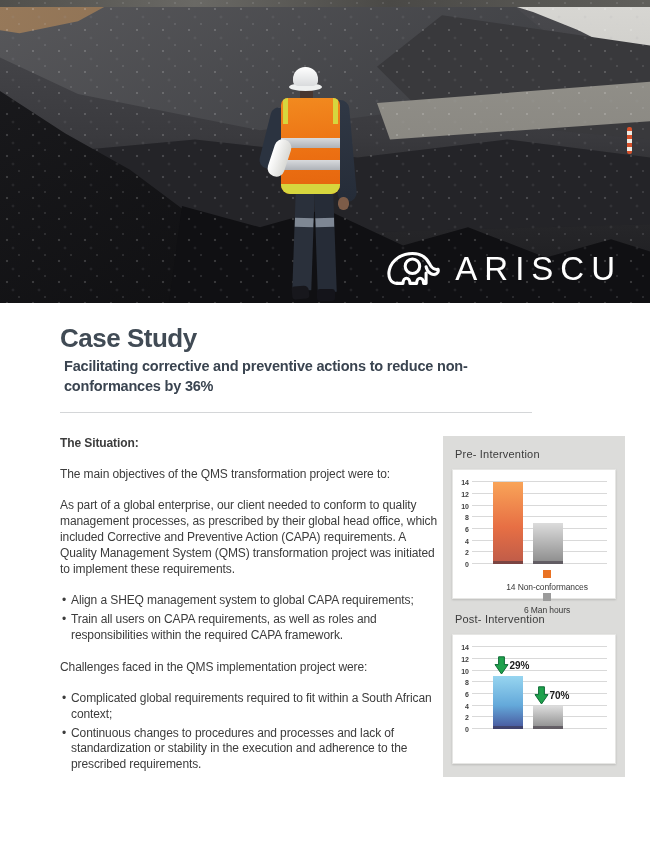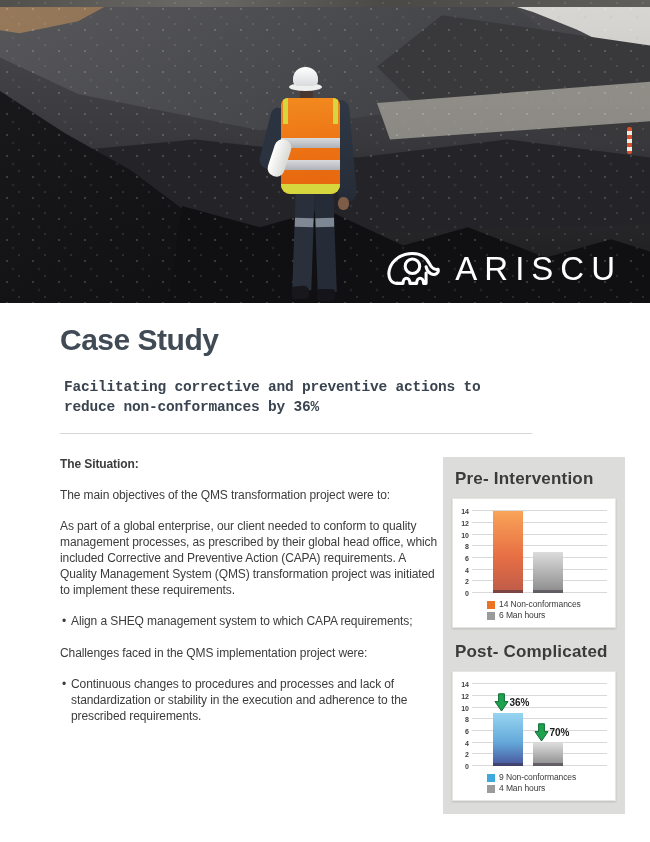--- a/index.html
+++ b/index.html
@@ -49,50 +49,50 @@
   .boot-r { left:317px; top:289px; width:18px; height:12px; background:#14141a; border-radius:3px; z-index:3; }
 
   .marker-pole { position:absolute; left:627px; top:127px; width:5px; height:27px; z-index:8; border-radius:2px;
       background:repeating-linear-gradient(180deg,#d6502a 0 4px,#efece4 4px 8px); }
 
   .logo { position:absolute; right:28px; bottom:13px; display:flex; align-items:center; gap:11px; z-index:20; }
   .logo-text { color:#fff; font-size:33px; letter-spacing:7px; font-weight:400; line-height:1; }
 
   
   .content { padding:20px 25px 0 60px; }
-  h1.title { font-size:30px; font-weight:bold; color:#414b55; letter-spacing:-0.5px; margin-bottom:21px; }
-  .subtitle { font-size:14.5px; font-weight:bold; color:#3a4450; line-height:1.35; max-width:450px; margin-left:4px; letter-spacing:-0.2px;font-family:Liberation Mono, monospace; }
+  h1.title { font-size:26px; font-weight:bold; color:#414b55; letter-spacing:-0.5px; margin-bottom:3px; }
+  .subtitle { font-size:14.5px; font-weight:bold; color:#3a4450; line-height:1.35; max-width:450px; margin-left:4px; letter-spacing:-0.2px; }
   hr.divider { border:none; border-top:1px solid #d4d6d8; width:472px; margin:16px 0 0 0; }
   .columns { display:flex; margin-top:23px; }
   .text-col { width:382px; }
   .text-col p, .text-col li { font-size:12px; color:#3c3c3c; line-height:1.33; letter-spacing:-0.1px; }
   .sec { font-weight:bold; color:#333c46; margin-bottom:13px; }
   .text-col p { margin-bottom:15px; }
   .text-col ul { list-style:none; margin:0 0 16px 0; }
   .text-col li { position:relative; padding-left:11px; margin-bottom:3px; }
   .text-col li::before { content:"\2022"; position:absolute; left:2px; top:0; color:#3c3c3c; }
 
   
   .panel { margin-left:auto; width:182px; background:#dcdcda; padding:11px 9px 13px 9px; align-self:flex-start; }
-  .chart-title { font-size:17px; font-weight:bold; color:#3b3b3b; margin:1px 0 9px 3px; letter-spacing:0.2px; }
+  .chart-title { font-size:11px; font-weight:normal; color:#3b3b3b; margin:1px 0 9px 3px; letter-spacing:0.2px; }
   .chart-box { background:#fff; border:1px solid #e6e6e4; box-shadow:0 1px 2px rgba(0,0,0,.15); height:130px; padding:12px 8px 4px 4px; margin-bottom:14px; }
   .chart-box:last-child { margin-bottom:0; }
   .plot-row { display:flex; height:82px; }
   .ylabels { width:15px; position:relative; }
   .ylabels span { position:absolute; right:3px; font-size:7px; font-weight:bold; color:#3f3f3f; line-height:1; }
   .plot { flex:1; position:relative; }
   .gridline { position:absolute; left:0; right:0; height:1px; background:#d9d9d9; }
   .bars { position:absolute; inset:0; display:flex; justify-content:center; align-items:flex-end; gap:10px; transform:translateX(-12px); }
   .barwrap { width:30px; height:100%; position:relative; }
   .bar { position:absolute; bottom:0; left:0; right:0; }
   .bar-base { position:absolute; bottom:0; left:0; right:0; height:3px; background:rgba(55,45,60,.5); }
   .anno { position:absolute; left:1px; display:flex; align-items:center; white-space:nowrap; z-index:5; }
   .anno span { font-size:10px; font-weight:bold; color:#1a1a1a; margin-left:1px; }
   .legend { margin:6px 0 0 30px; }
-  .legend-row { display:flex; align-items:center; gap:4px; line-height:1.3; }
+  .legend-row { display:flex; align-items:center; gap:4px; line-height:1.3;flex-direction:column; }
   .legend-swatch { width:8px; height:8px; flex:0 0 8px; }
   .legend-label { font-size:8.5px; color:#3a3a3a; letter-spacing:-0.1px; }
 </style>
 </head>
 <body>
 
 <div class="page">
 
   <div class="hero">
     <div class="layer l-base"></div>
@@ -150,24 +150,26 @@
     <h1 class="title">Case Study</h1>
     <div class="subtitle">Facilitating corrective and preventive actions to reduce non-conformances by 36%</div>
     <hr class="divider">
 
     <div class="columns">
       <div class="text-col">
         <p class="sec">The Situation:</p>
         <p>The main objectives of the QMS transformation project were to:</p>
         <p>As part of a global enterprise, our client needed to conform to quality management processes, as prescribed by their global head office, which included Corrective and Preventive Action (CAPA) requirements. A Quality Management System (QMS) transformation project was initiated to implement these requirements.</p>
         <ul>
-            <li>Align a SHEQ management system to which CAPA requirements;</li>
+            <li>Align a SHEQ management system to global CAPA requirements;</li>
+            <li>Train all users on CAPA requirements, as well as roles and responsibilities within the required CAPA framework.</li>
           </ul>
         <p>Challenges faced in the QMS implementation project were:</p>
         <ul>
+            <li>Complicated global requirements required to fit within a South African context;</li>
             <li>Continuous changes to procedures and processes and lack of standardization or stability in the execution and adherence to the prescribed requirements.</li>
           </ul>
       </div>
 
       <div class="panel">
         <div class="chart-title">Pre- Intervention</div>
         <div class="chart-box">
             <div class="plot-row">
               <div class="ylabels">
                 <span style="bottom: calc(0% - 4px);">0</span>
@@ -206,21 +208,21 @@
               <div class="legend-row">
                 <span class="legend-swatch" style="background: rgb(233, 114, 35);"></span>
                 <span class="legend-label">14 Non-conformances</span>
               </div>
               <div class="legend-row">
                 <span class="legend-swatch" style="background: rgb(155, 155, 155);"></span>
                 <span class="legend-label">6 Man hours</span>
               </div>
             </div>
           </div>
-        <div class="chart-title">Post- Complicated</div>
+        <div class="chart-title">Post- Intervention</div>
         <div class="chart-box">
             <div class="plot-row">
               <div class="ylabels">
                 <span style="bottom: calc(0% - 4px);">0</span>
                 <span style="bottom: calc(14.2857% - 4px);">2</span>
                 <span style="bottom: calc(28.5714% - 4px);">4</span>
                 <span style="bottom: calc(42.8571% - 4px);">6</span>
                 <span style="bottom: calc(57.1429% - 4px);">8</span>
                 <span style="bottom: calc(71.4286% - 4px);">10</span>
                 <span style="bottom: calc(85.7143% - 4px);">12</span>
@@ -237,44 +239,34 @@
                 <div class="gridline" style="bottom: 100%;"></div>
                 <div class="bars">
                   <div class="barwrap">
                     <div class="bar" style="height: 64.2857%; background: linear-gradient(rgb(151, 213, 240) 0%, rgb(100, 169, 218) 55%, rgb(71, 84, 155) 100%);">
                       <div class="bar-base"></div>
                     </div>
                     <div class="anno" style="bottom: calc(64.2857% + 1px);">
                       <svg width="15" height="19" viewBox="0 0 15 19">
                         <path d="M4.6 0.8 H10.4 V8.6 H14 L7.5 18 L1 8.6 H4.6 Z" fill="#1FA24D" stroke="#0E6B35" stroke-width="1"></path>
                       </svg>
-                      <span>36%</span>
+                      <span>29%</span>
                     </div>
                   </div>
                   <div class="barwrap">
                     <div class="bar" style="height: 28.5714%; background: linear-gradient(rgb(220, 220, 220) 0%, rgb(175, 175, 175) 55%, rgb(138, 138, 138) 100%);">
                       <div class="bar-base"></div>
                     </div>
                     <div class="anno" style="bottom: calc(28.5714% + 1px);">
                       <svg width="15" height="19" viewBox="0 0 15 19">
                         <path d="M4.6 0.8 H10.4 V8.6 H14 L7.5 18 L1 8.6 H4.6 Z" fill="#1FA24D" stroke="#0E6B35" stroke-width="1"></path>
                       </svg>
                       <span>70%</span>
                     </div>
                   </div>
                 </div>
-              </div>
-            </div>
-            <div class="legend">
-              <div class="legend-row">
-                <span class="legend-swatch" style="background: rgb(63, 168, 220);"></span>
-                <span class="legend-label">9 Non-conformances</span>
-              </div>
-              <div class="legend-row">
-                <span class="legend-swatch" style="background: rgb(155, 155, 155);"></span>
-                <span class="legend-label">4 Man hours</span>
               </div>
             </div>
           </div>
       </div>
     </div>
   </div>
 </div>
 
 </body></html>

